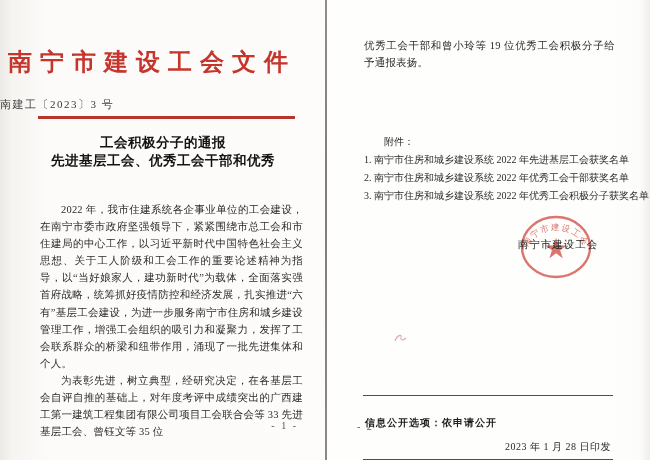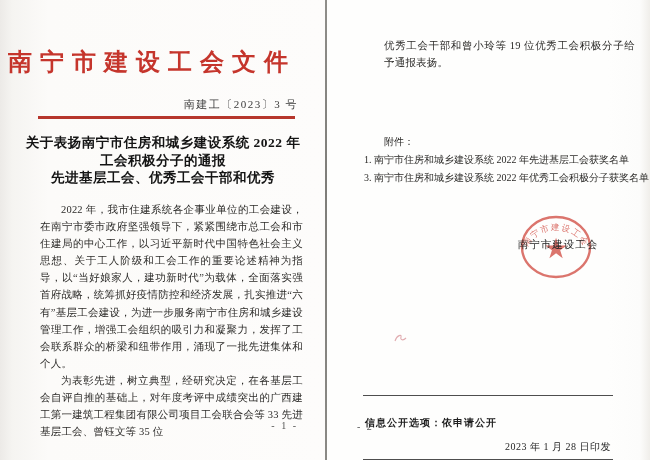--- a/index.html
+++ b/index.html
@@ -21,39 +21,39 @@
   #seam{position:absolute;left:325px;top:0;width:2px;height:460px;
     background:linear-gradient(180deg,#8f8e8a,#7e7d79 40%,#8a8985);}
   
   .abs{position:absolute;}
   #header-title{
     top:46px;left:0;width:326px;
     font-size:24px;font-weight:700;color:#c5352c;
     letter-spacing:8px;text-indent:8px;white-space:nowrap;
   }
   #doc-number{
-    top:97px;left:0;width:298px;text-align:right;
+    top:97px;left:0;width:298px;text-align:left;
     font-size:11px;color:#3a3a3a;letter-spacing:1.5px;
   }
   #red-rule{top:116px;left:38px;width:257px;height:2.5px;background:#b6362c;}
   #doc-title{
     top:134px;left:18px;width:290px;text-align:center;
     font-size:13.5px;font-weight:700;line-height:17.5px;color:#141414;letter-spacing:.5px;
   }
   .body-text{
     font-size:10.5px;line-height:17.1px;color:#2c2b29;
     text-align:justify;letter-spacing:.2px;
   }
   #body-left{top:201px;left:40px;width:263px;}
   .body-text p{margin:0;}
   .p-indent{text-indent:2em;}
   .pagenum{font-size:10px;color:#555;letter-spacing:2px;white-space:nowrap;}
   #pagenum-left{top:420px;right:28px;}
   
-  #body-right{top:37px;left:37px;width:251px;margin-left:20px;}
+  #body-right{top:37px;left:37px;width:251px;}
   #attach-block{top:133px;left:37px;width:262px;font-size:10px;line-height:18px;color:#2c2b29;}
   #attach-label{text-indent:2em;}
   .attach-item{white-space:nowrap;}
   #signature-block{
     top:234px;left:146px;width:170px;text-align:center;
     font-size:10.5px;line-height:21px;color:#262626;letter-spacing:1px;
   }
   #seal-svg{top:205px;left:183px;opacity:.82;}
   #squiggle-svg{top:332px;left:66px;opacity:.55;}
   #footer-block{
@@ -70,21 +70,20 @@
 <body>
 
 <div id="canvas">
 
   <div class="page" id="page-left">
     <div class="abs" id="header-title">南宁市建设工会文件</div>
     <div class="abs" id="doc-number">南建工〔2023〕3 号</div>
     <div class="abs" id="red-rule"></div>
 
     <div class="abs" id="doc-title">
-      <div>关于表扬南宁市住房和城乡建设系统 2022 年</div>
       <div>工会积极分子的通报</div>
       <div>先进基层工会、优秀工会干部和优秀</div>
     </div>
 
     <div class="abs body-text" id="body-left">
       <p class="p-indent">2022 年，我市住建系统各企事业单位的工会建设，在南宁市委市政府坚强领导下，紧紧围绕市总工会和市住建局的中心工作，以习近平新时代中国特色社会主义思想、关于工人阶级和工会工作的重要论述精神为指导，以“当好娘家人，建功新时代”为载体，全面落实强首府战略，统筹抓好疫情防控和经济发展，扎实推进“六有”基层工会建设，为进一步服务南宁市住房和城乡建设管理工作，增强工会组织的吸引力和凝聚力，发挥了工会联系群众的桥梁和纽带作用，涌现了一批先进集体和个人。</p>
       <p class="p-indent">为表彰先进，树立典型，经研究决定，在各基层工会自评自推的基础上，对年度考评中成绩突出的广西建工第一建筑工程集团有限公司项目工会联合会等 33 先进基层工会、曾钰文等 35 位</p>
     </div>
 
     <div class="abs pagenum" id="pagenum-left">- 1 -</div>
@@ -92,20 +91,21 @@
 
   <div class="page" id="page-right">
 
     <div class="abs body-text" id="body-right">
       <p>优秀工会干部和曾小玲等 19 位优秀工会积极分子给予通报表扬。</p>
     </div>
 
     <div class="abs" id="attach-block">
       <div id="attach-label">附件：</div>
       <div class="attach-item">1. 南宁市住房和城乡建设系统 2022 年先进基层工会获奖名单</div>
+      <div class="attach-item">2. 南宁市住房和城乡建设系统 2022 年优秀工会干部获奖名单</div>
       <div class="attach-item">3. 南宁市住房和城乡建设系统 2022 年优秀工会积极分子获奖名单</div>
     </div>
 
     <svg class="abs" id="seal-svg" width="92" height="84" viewBox="0 0 92 84">
       <ellipse cx="46" cy="42" rx="34" ry="30" fill="none" stroke="#d4574e" stroke-width="2.4"></ellipse>
       <text x="46" y="53" text-anchor="middle" font-size="28" fill="#d4574e">★</text>
       <path id="sealArc" d="M 15,53 A 31,28 0 0 1 77,53" fill="none"></path>
       <text font-size="8.5" fill="#d4574e" letter-spacing="1.5">
         <textPath href="#sealArc" startOffset="50%" text-anchor="middle">南宁市建设工会</textPath>
       </text>

